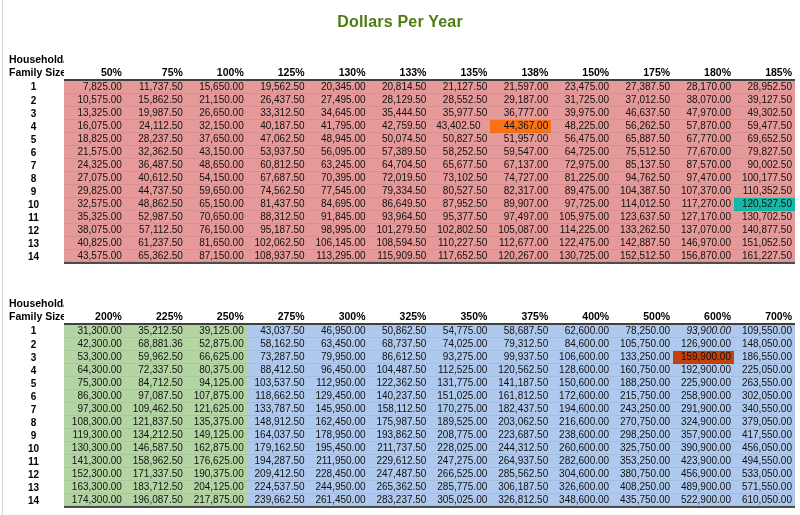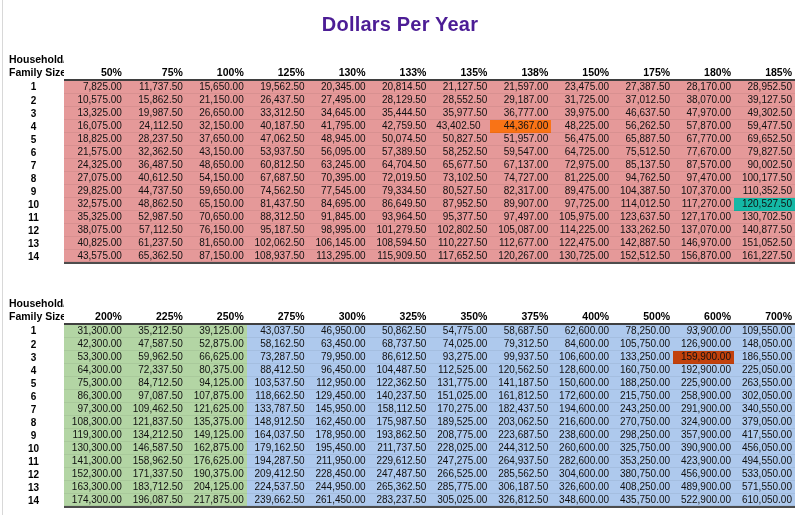--- a/index.html
+++ b/index.html
@@ -25,23 +25,23 @@
     width: 1px;
     height: 515px;
     background: #d8d8d8;
   }
   .title {
     position: absolute;
     top: 13px;
     left: 0;
     width: 800px;
     text-align: center;
-    font-size: 20px;
+    font-size: 16px;
     font-weight: bold;
-    color: #4c1d95;
+    color: #4d7c0f;
     letter-spacing: 0.2px;
   }
   table.fpl-table {
     position: absolute;
     left: 3px;
     border-collapse: collapse;
     table-layout: fixed;
     width: 792px;
     font-size: 10px;
   }
@@ -364,21 +364,21 @@
           <td class="val" style="background: rgb(174, 201, 237);">54,775.00</td>
           <td class="val" style="background: rgb(174, 201, 237);">58,687.50</td>
           <td class="val" style="background: rgb(174, 201, 237);">62,600.00</td>
           <td class="val" style="background: rgb(174, 201, 237);">78,250.00</td>
           <td class="val" style="background: rgb(174, 201, 237); font-style: italic;">93,900.00</td>
           <td class="val" style="background: rgb(174, 201, 237);">109,550.00</td>
         </tr>
         <tr>
           <td class="rowlabel">2</td>
           <td class="val" style="background: rgb(179, 213, 164);">42,300.00</td>
-          <td class="val" style="background: rgb(179, 213, 164);">47,587.50</td>
+          <td class="val" style="background: rgb(179, 213, 164);">68,881.36</td>
           <td class="val" style="background: rgb(179, 213, 164);">52,875.00</td>
           <td class="val" style="background: rgb(174, 201, 237);">58,162.50</td>
           <td class="val" style="background: rgb(174, 201, 237);">63,450.00</td>
           <td class="val" style="background: rgb(174, 201, 237);">68,737.50</td>
           <td class="val" style="background: rgb(174, 201, 237);">74,025.00</td>
           <td class="val" style="background: rgb(174, 201, 237);">79,312.50</td>
           <td class="val" style="background: rgb(174, 201, 237);">84,600.00</td>
           <td class="val" style="background: rgb(174, 201, 237);">105,750.00</td>
           <td class="val" style="background: rgb(174, 201, 237);">126,900.00</td>
           <td class="val" style="background: rgb(174, 201, 237);">148,050.00</td>

